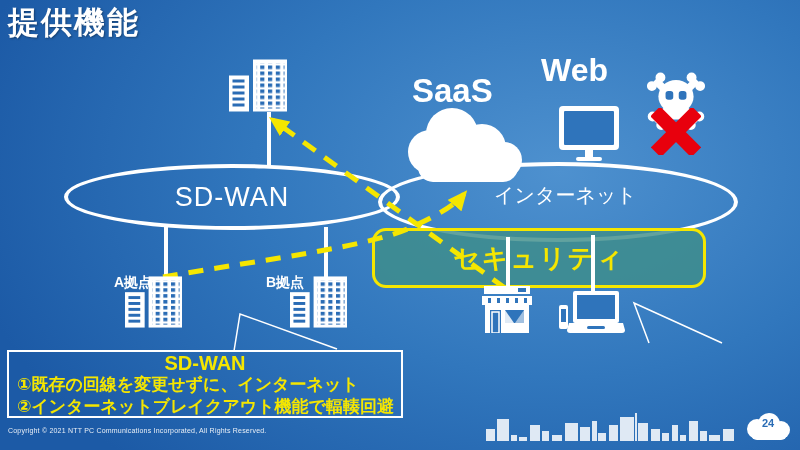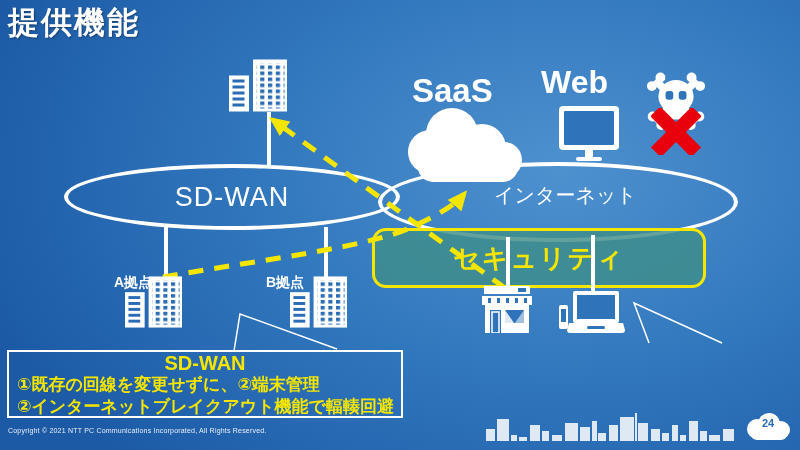--- a/index.html
+++ b/index.html
@@ -9,21 +9,21 @@
     background:radial-gradient(ellipse 640px 430px at 70% 38%, #4e91cf 0%, #3177bd 48%, #1c5aa6 95%);
   }
   .abs{position:absolute;}
   .slide-title{
     left:8px;top:2px;color:#fff;font-size:31px;font-weight:bold;letter-spacing:2px;
     text-shadow:1px 1px 2px rgba(0,0,0,.35);
   }
   .lbl{color:#fff;font-weight:bold;}
   .hq-label{left:122px;top:56px;font-size:13px;}
   .saas-label{left:412px;top:72px;font-size:33px;font-weight:bold;color:#fff;}
-  .web-label{left:541px;top:64px;font-size:32px;font-weight:bold;color:#fff;}
+  .web-label{left:541px;top:52px;font-size:32px;font-weight:bold;color:#fff;}
   .site-a-label{left:114px;top:274px;font-size:14px;}
   .site-b-label{left:266px;top:274px;font-size:14px;}
   .ellipse{
     border:4px solid #fff;border-radius:50%;box-sizing:border-box;
     display:flex;align-items:center;justify-content:center;
   }
   .ellipse-sdwan{left:64px;top:164px;width:336px;height:66px;}
   .ellipse-sdwan .txt{color:#fff;font-size:27px;font-weight:400;letter-spacing:1px;}
   .ellipse-internet{left:378px;top:162px;width:360px;height:80px;}
   .internet-label{left:494px;top:182px;color:#fff;font-size:20px;font-weight:400;}
@@ -199,21 +199,21 @@
     <rect x="0" y="14" width="9" height="24" rx="2" fill="#fff"></rect>
     <rect x="2" y="18" width="5" height="13" fill="#2f74bb"></rect>
     <rect x="14" y="0" width="46" height="32" rx="2" fill="#fff"></rect>
     <rect x="18" y="4" width="38" height="24" fill="#2f74bb"></rect>
     <path d="M10 32 h54 l2 7 q0 3 -3 3 h-52 q-3 0 -3 -3 z" fill="#fff"></path>
     <rect x="28" y="35" width="18" height="3" rx="1.5" fill="#2f74bb"></rect>
   </svg>
 
   <div class="abs note-box sdwan-box">
     <div class="note-title">SD-WAN</div>
-    <div class="note-line">①既存の回線を変更せずに、②端末管理</div>
+    <div class="note-line">①既存の回線を変更せずに、インターネット</div>
     <div class="note-line">②インターネットブレイクアウト機能で輻輳回避</div>
   </div>
 
 
   <div class="abs copyright">Copyright © 2021 NTT PC Communications Incorporated, All Rights Reserved.</div>
 
   <svg class="abs" style="left:486px;top:413px" width="250" height="28" viewBox="0 0 250 28">
     <g fill="#fff" opacity="0.85">
       <rect x="0" y="16" width="9" height="12"></rect>
       <rect x="11" y="6" width="12" height="22"></rect>

